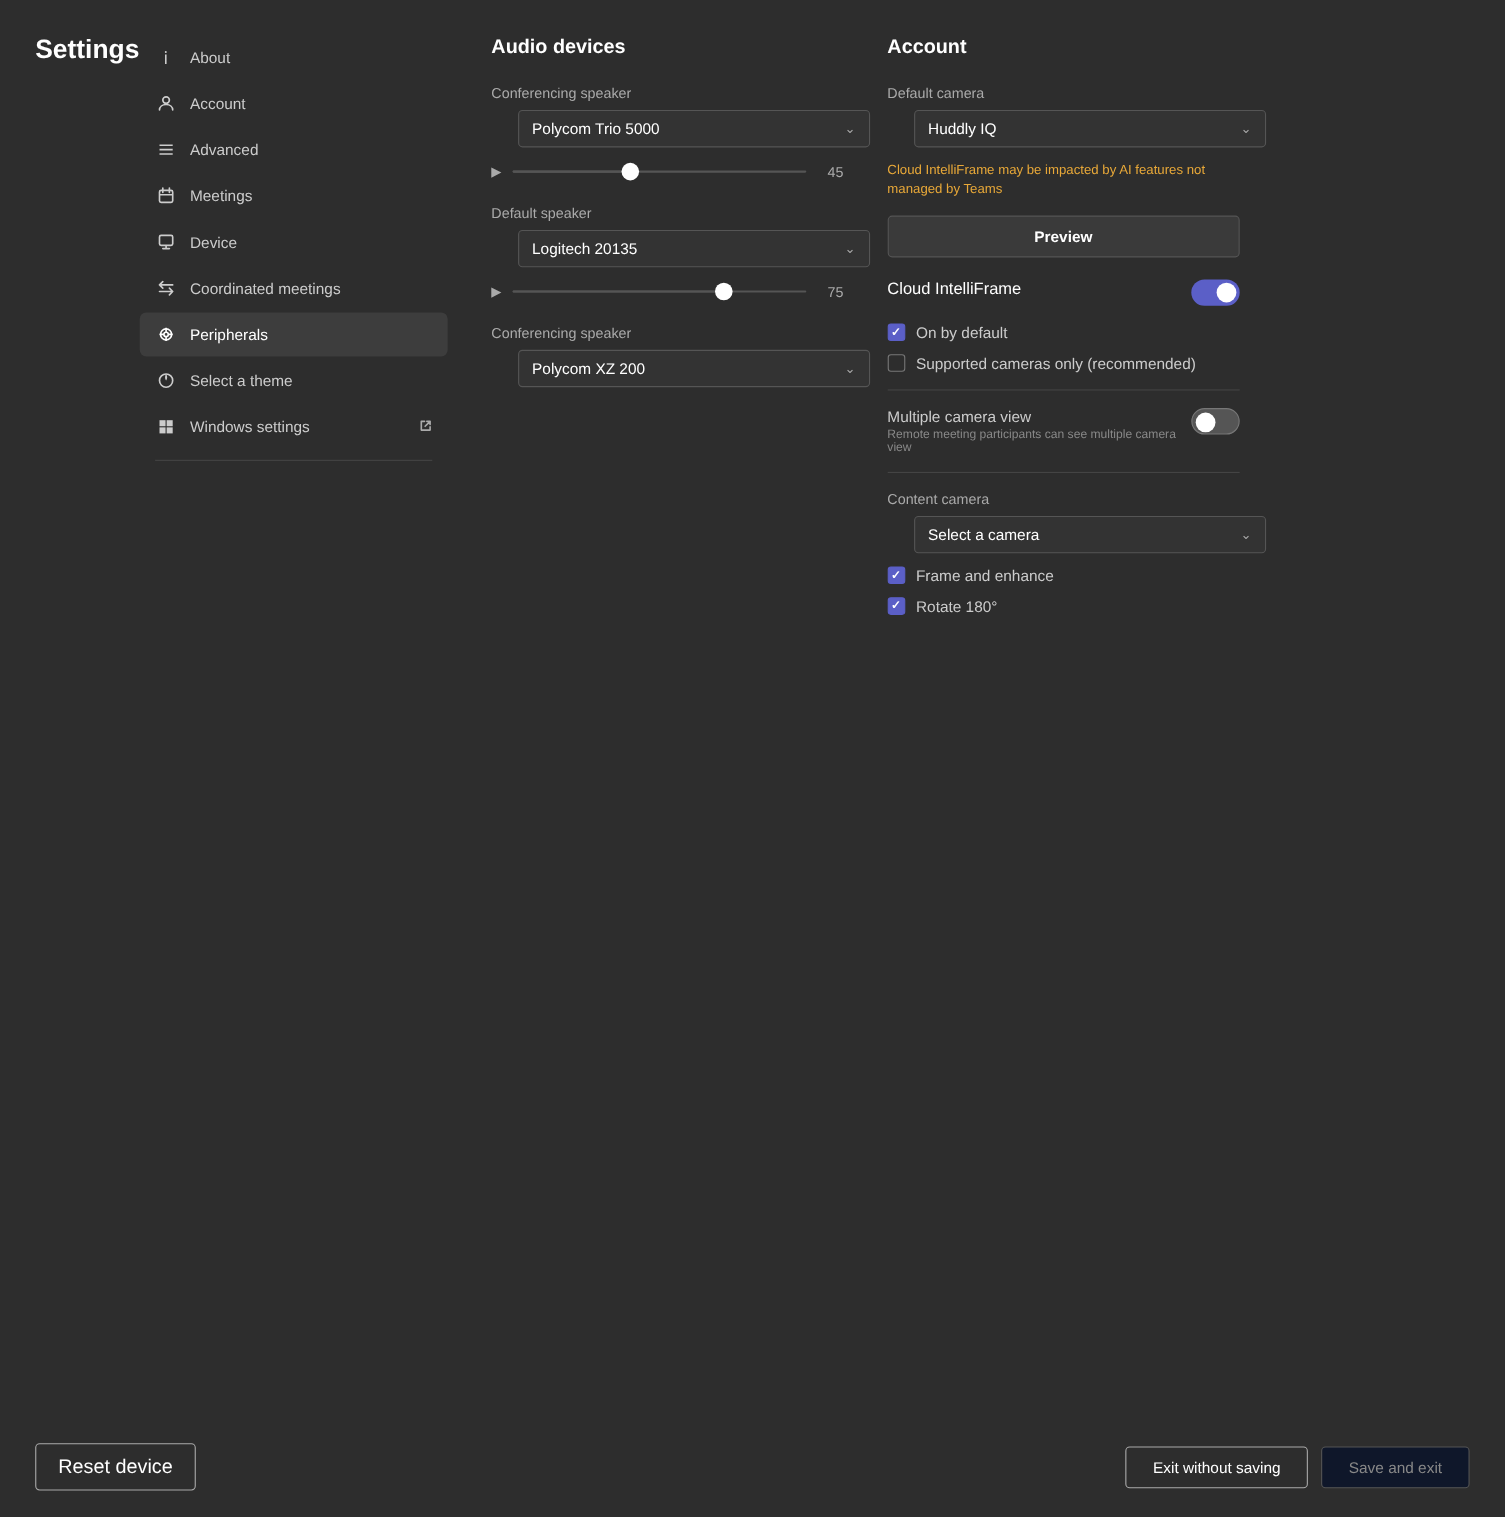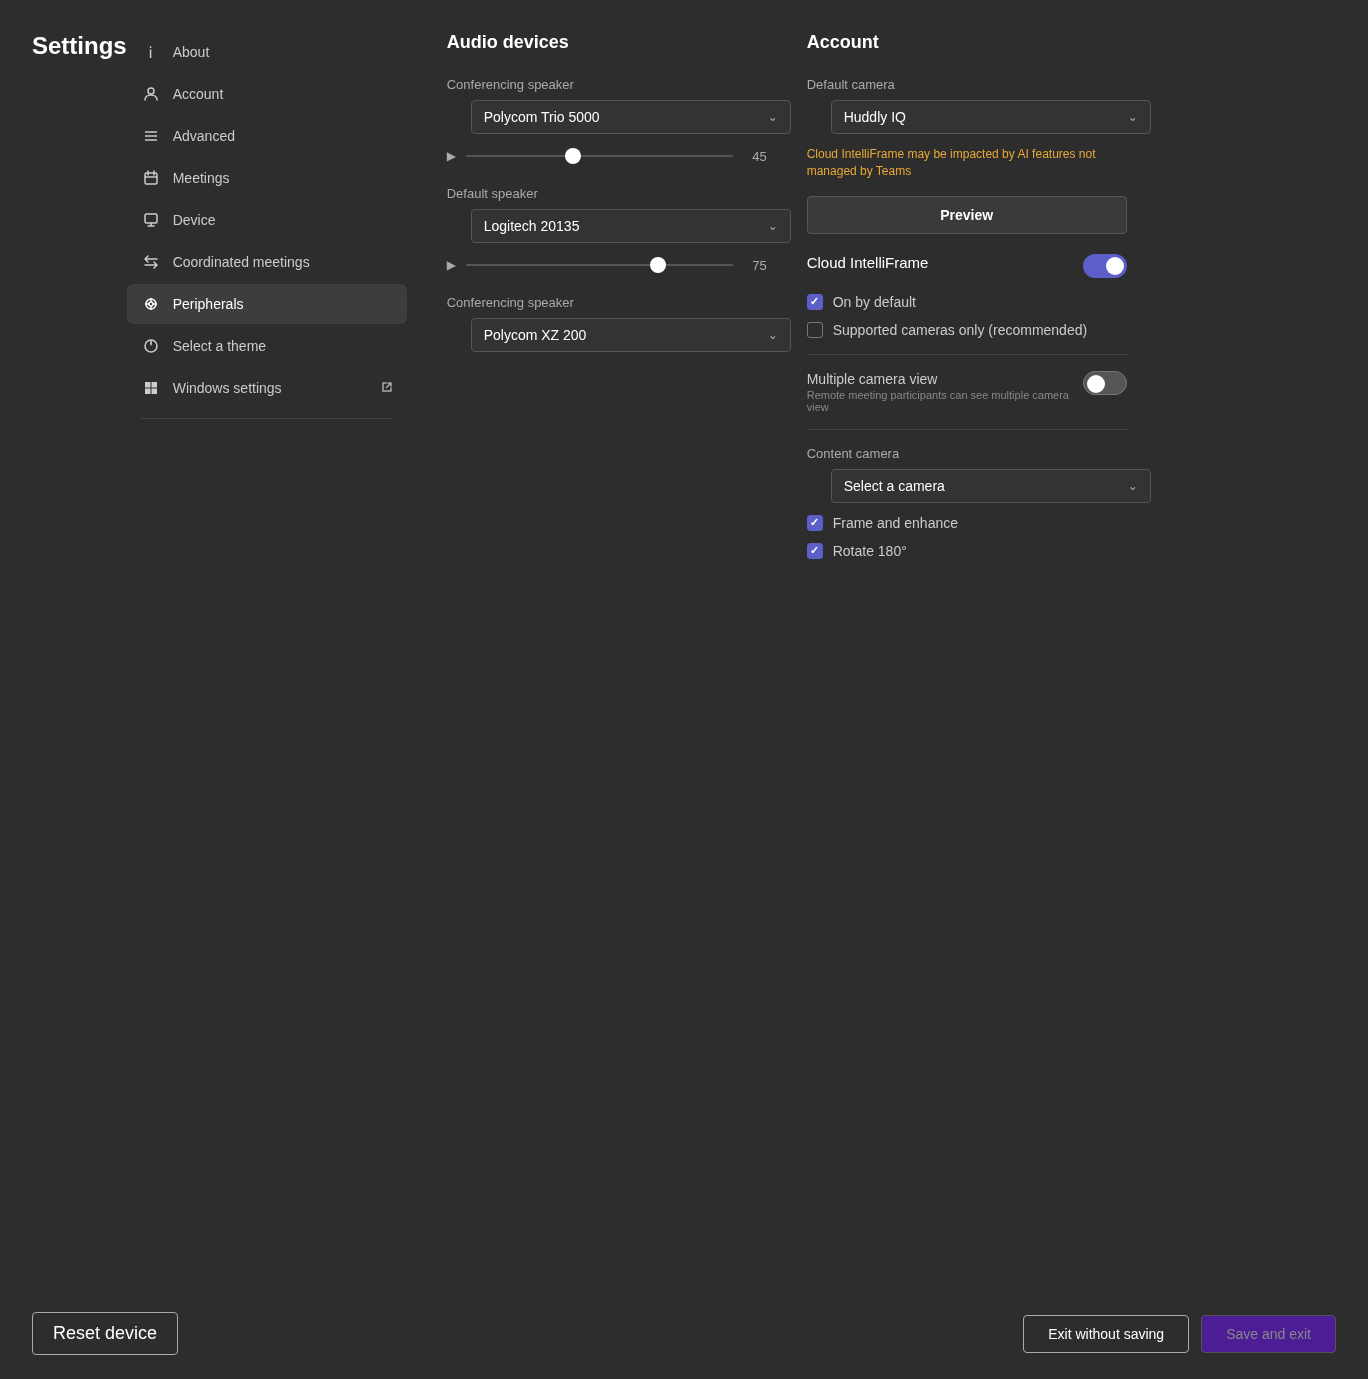--- a/index.html
+++ b/index.html
@@ -382,21 +382,21 @@
       border: 1px solid #aaaaaa;
       border-radius: 4px;
       color: #ffffff;
       padding: 10px 24px;
       font-size: 14px;
       font-weight: 500;
       cursor: pointer;
     }
 
     .save-button {
-      background: #4c1d95;
+      background: #0f172a;
       border: 1px solid #555555;
       border-radius: 4px;
       color: #888888;
       padding: 10px 24px;
       font-size: 14px;
       font-weight: 500;
       cursor: pointer;
     }
   </style>
 </head>

